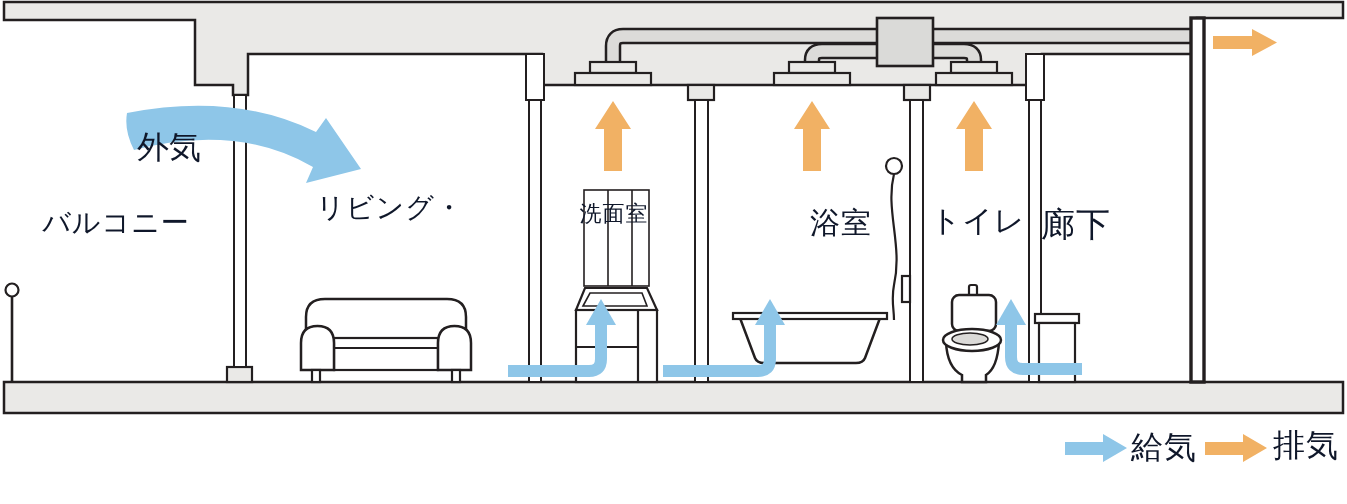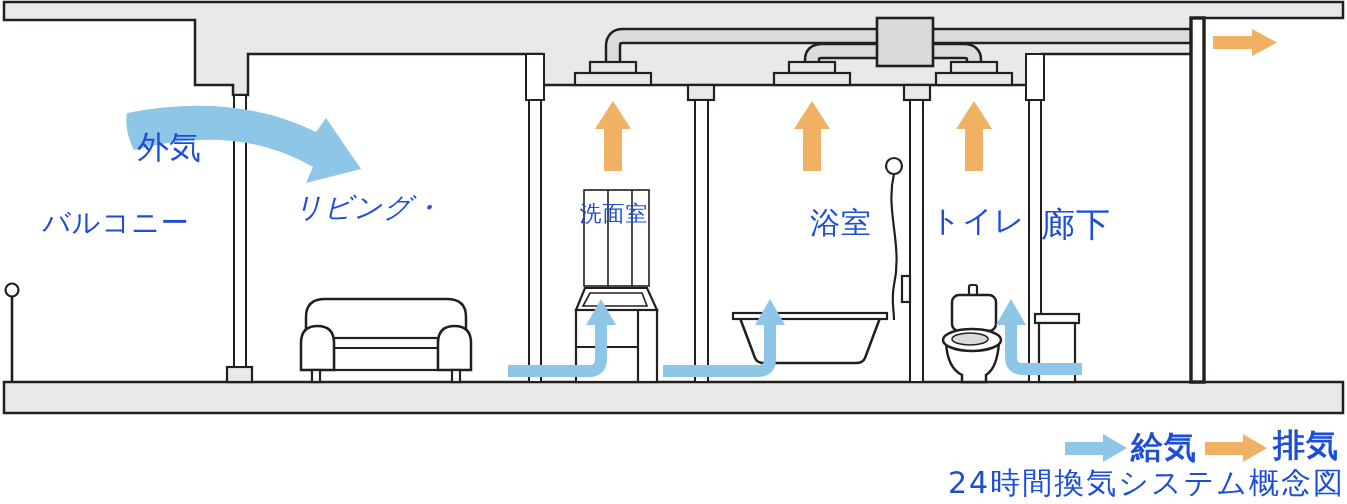--- a/index.html
+++ b/index.html
@@ -1,25 +1,25 @@
 <!DOCTYPE html>
 <html><head>
 <meta charset="utf-8">
 <style>
   html,body{margin:0;padding:0;background:#fff;}
   #stage{position:relative;width:1347px;height:504px;background:#fff;overflow:hidden;
          font-family:"DejaVu Sans","Liberation Sans",sans-serif;}
   #stage svg{position:absolute;left:0;top:0;}
-  .lbl{position:absolute;color:#1d4ed8;white-space:nowrap;line-height:1.12;
+  .lbl{position:absolute;color:#0f172a;white-space:nowrap;line-height:1.12;
        font-family:"DejaVu Sans","Liberation Sans",sans-serif;}
   .ctr{transform:translateX(-50%);text-align:right;}
   .rightal{transform:translateX(-100%);}
   .room{font-size:28px;letter-spacing:1px;}
   .big{font-size:32px;}
-  .legendtxt{font-size:32px;letter-spacing:1px;font-weight:bold;}
+  .legendtxt{font-size:32px;letter-spacing:1px;}
   .cap{font-size:30px;letter-spacing:2px;}
   
   .fw{fill:#ffffff;stroke:#231f20;stroke-width:2.5;}
   .fw2{fill:#ffffff;stroke:#231f20;stroke-width:2.2;}
   .fg{fill:#eae9e7;stroke:#231f20;stroke-width:2.5;}
   .fg2{fill:#eae9e7;stroke:#231f20;stroke-width:2.2;}
   .ln{fill:none;stroke:#231f20;stroke-width:2.2;}
   .thin{fill:none;stroke:#231f20;stroke-width:1.6;}
   .ductOut{fill:none;stroke:#231f20;stroke-width:16.5;}
   .ductIn{fill:none;stroke:#dcdbd9;stroke-width:11.5;}
@@ -153,28 +153,27 @@
   <polygon class="exh" points="1213,36 1252,36 1252,29 1277,42.5 1252,56 1252,49 1213,49"></polygon>
 
   <polygon class="sup" points="1065,442 1103,442 1103,434 1127,448 1103,462 1103,455 1065,455"></polygon>
   <polygon class="exh" points="1205,442 1243,442 1243,434 1267,448 1243,462 1243,455 1205,455"></polygon>
 </svg>
 
 <div class="lbl big" style="left:137px;top:130px;">外気</div>
 
 <div class="lbl room ctr" style="left:116px;top:207px;">バルコニー</div>
 
-<div class="lbl room ctr" style="left:368px;top:192px;font-style:italic;">
+<div class="lbl room ctr" style="left:390px;top:192px;">
   <div>リビング・</div>
 </div>
 
 <div class="lbl room ctr" style="left:614px;top:202px;font-size:22px;">洗面室</div>
 <div class="lbl room ctr" style="left:841px;top:206px;font-size:30px;">浴室</div>
 <div class="lbl room ctr" style="left:978px;top:204px;font-size:30px;">トイレ</div>
 <div class="lbl room ctr" style="left:1076px;top:205px;font-size:34px;">廊下</div>
 
 
 <div class="lbl legendtxt" style="left:1131px;top:430px;">給気</div>
 <div class="lbl legendtxt" style="left:1273px;top:428px;">排気</div>
 
-<div class="lbl cap rightal" style="left:1345px;top:466px;">24時間換気システム概念図</div>
 
 </div>
 
 </body></html>

